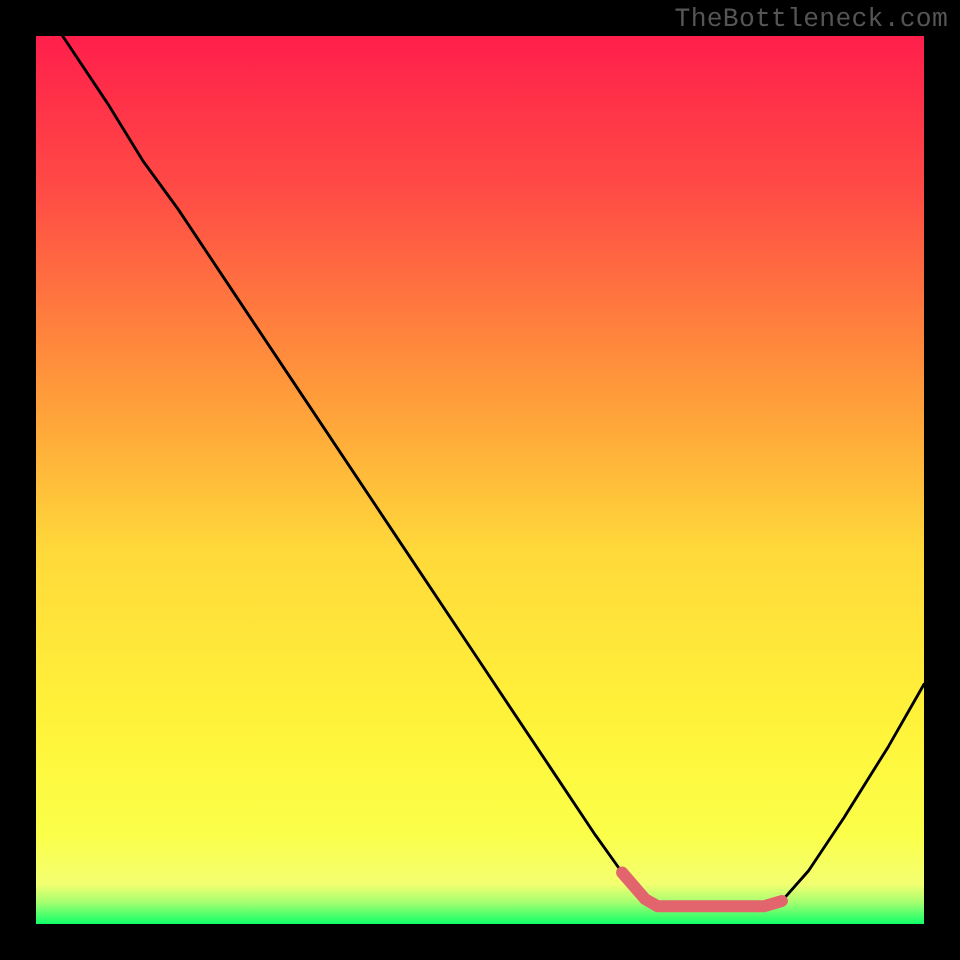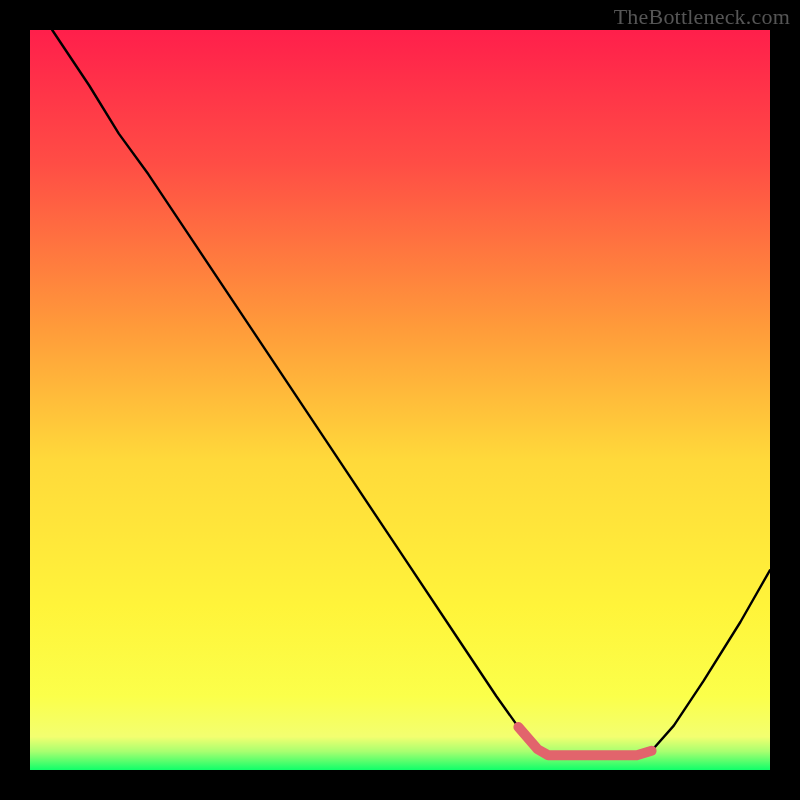--- a/index.html
+++ b/index.html
@@ -12,21 +12,21 @@
   }
   .chart-container {
     position: relative;
     width: 800px;
     height: 800px;
   }
   .watermark {
     position: absolute;
     top: 4px;
     right: 10px;
-    font-family: Liberation Serif, serif;
+    font-family: Liberation Mono, monospace;
     font-size: 22px;
     color: #555555;
     z-index: 10;
     letter-spacing: 0.2px;
   }
   svg {
     display: block;
   }
 </style>
 </head>

